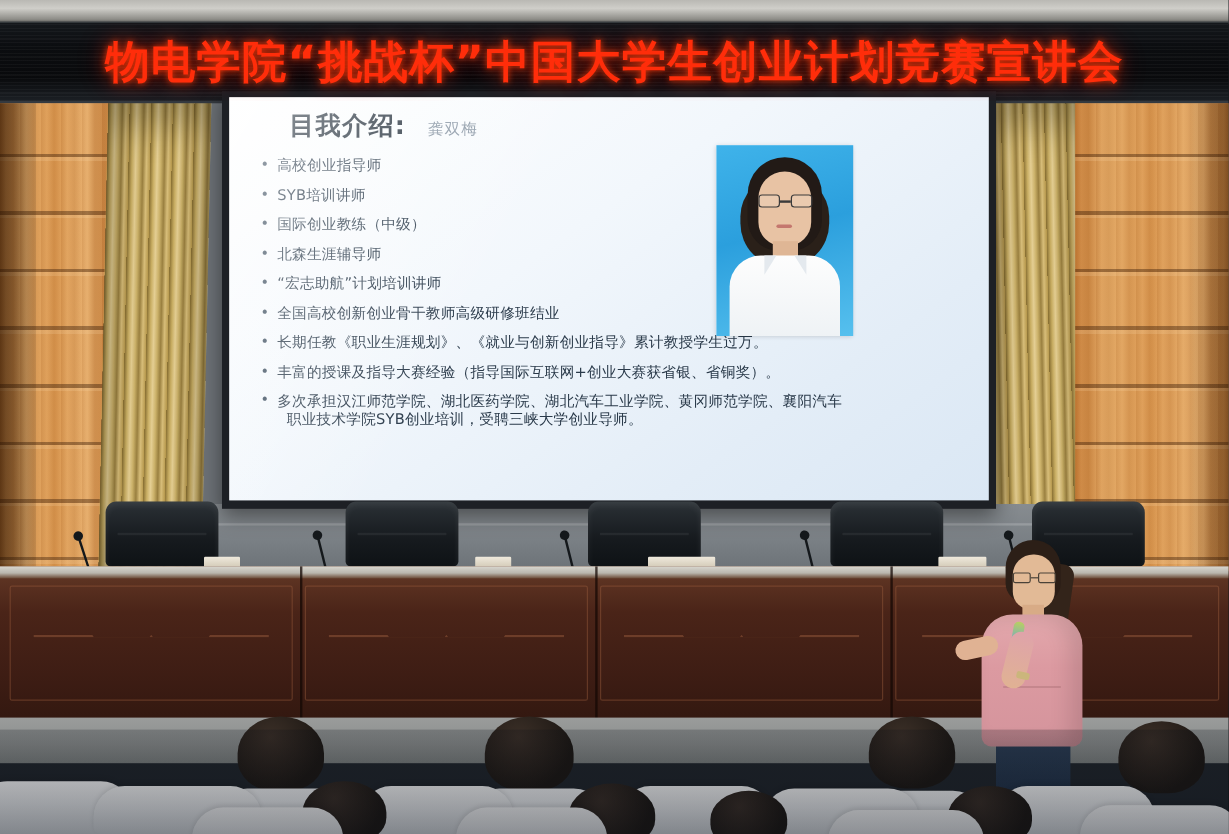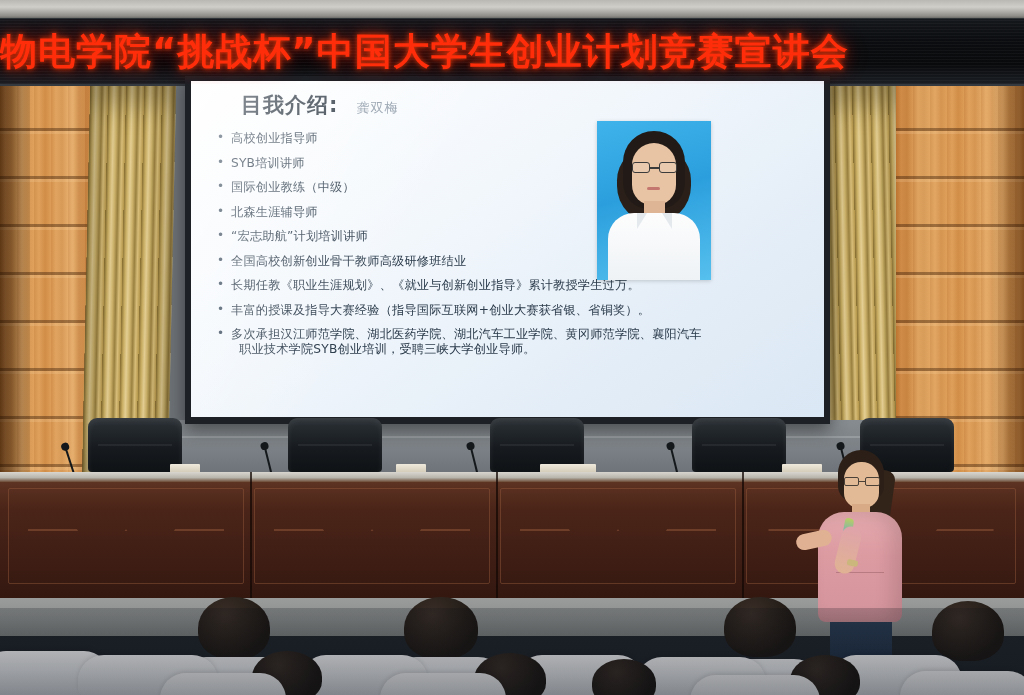--- a/index.html
+++ b/index.html
@@ -23,21 +23,21 @@
     background: linear-gradient(180deg,#b9b8b3 0%, #cfcec9 35%, #8e8d88 80%, #4a4a48 100%);
   }
 
   
   .led-banner {
     position: absolute; left: 0; top: 18px; width: 1024px; height: 68px;
     background: linear-gradient(180deg,#15181c 0%, #0b0d10 30%, #090a0c 70%, #1b1f24 100%);
     border-top: 1px solid #2e3338;
     border-bottom: 2px solid #34393f;
     overflow: hidden;
-    display: flex; align-items: center; 
+    display: flex; align-items: center; justify-content: center;
   }
   .led-banner::after{
     content:""; position:absolute; inset:0;
     background: repeating-linear-gradient(0deg, rgba(255,255,255,0.035) 0 1px, rgba(0,0,0,0) 1px 3px);
     pointer-events:none;
   }
   .led-text {
     position: relative;
     font-family: "DejaVu Sans", "Liberation Sans", sans-serif;
     font-weight: 700;

